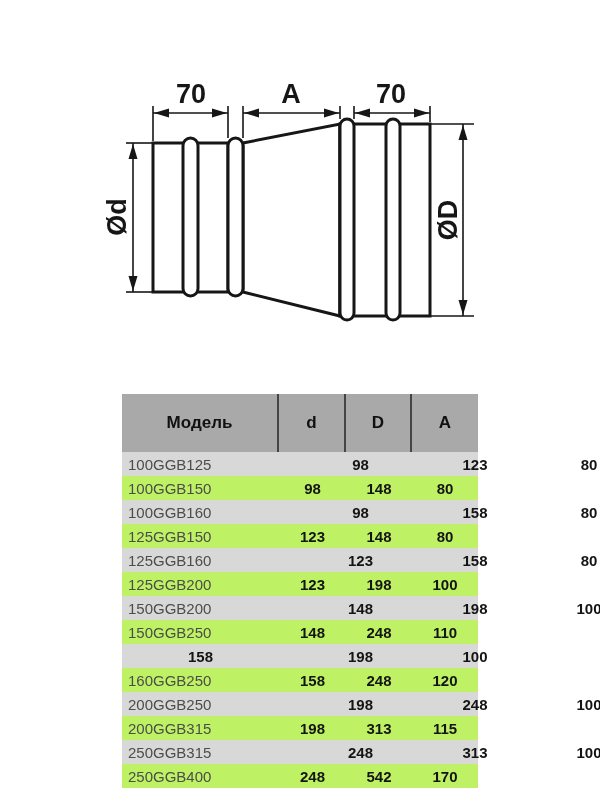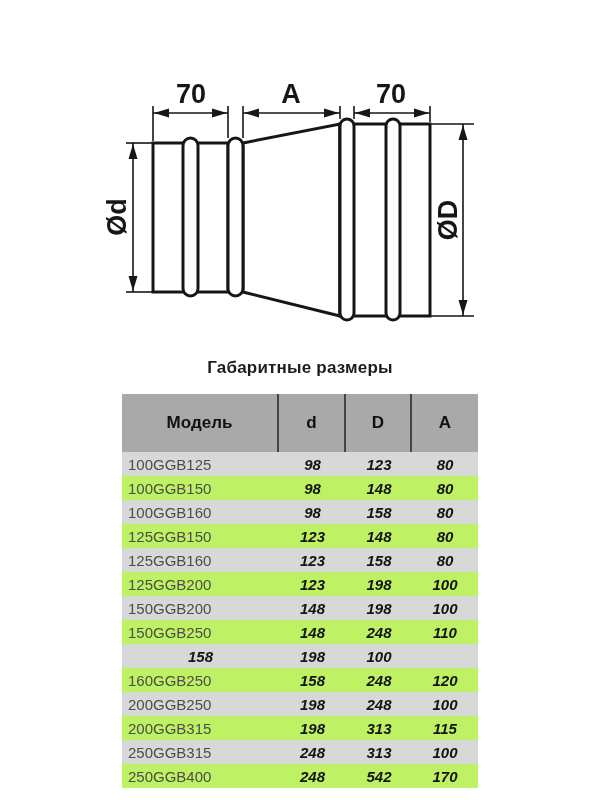--- a/index.html
+++ b/index.html
@@ -20,23 +20,23 @@
                font-size:17px;font-weight:bold;color:#1c1c1c;letter-spacing:.2px;}
 
   
   .dim-table{position:absolute;left:122px;top:394px;width:356px;font-size:15px;}
   .thead{display:grid;grid-template-columns:157px 67px 66px 66px;height:58px;
          background:var(--header-bg,#a9a9a9);}
   .th{display:flex;align-items:center;justify-content:center;font-weight:bold;
       font-size:17px;color:#111;}
   .th.sep{border-right:2px solid #454545;}
   .trow{display:grid;grid-template-columns:157px 67px 66px 66px;height:24px;background:#bef264;}
-  .trow.shaded{background:var(--row-shade,#d8d8d8);}
+  .trow.shaded{background:var(--row-shade,#d8d8d8);gap:48px;}
   .td-model{display:flex;align-items:center;padding-left:6px;color:#4c4c4c;}
-  .td-num{display:flex;align-items:center;justify-content:center;font-weight:bold;color:#141414;font-style:italic;}
+  .td-num{display:flex;align-items:center;justify-content:center;font-weight:bold;color:#141414;}
 </style>
 </head>
 <body>
 
 <div class="page">
 
   <svg class="diagram" width="600" height="345" viewBox="0 0 600 345">
 
     <g>
       <rect class="outline-nofill" x="153" y="143" width="75" height="149"></rect>
@@ -84,21 +84,20 @@
       <polygon class="arrow" points="463,315 458.5,300 467.5,300"></polygon>
     </g>
 
     <text class="dim-label" x="191" y="103" text-anchor="middle">70</text>
     <text class="dim-label" x="291" y="103" text-anchor="middle">A</text>
     <text class="dim-label" x="391" y="103" text-anchor="middle">70</text>
     <text class="dim-label" x="117" y="217" dy="0.35em" text-anchor="middle" transform="rotate(-90 117 217)">Ød</text>
     <text class="dim-label" x="448" y="220" dy="0.35em" text-anchor="middle" transform="rotate(-90 448 220)">ØD</text>
   </svg>
 
-  <div class="table-title">Габаритные размеры</div>
 
   <div class="dim-table">
     <div class="thead">
       <div class="th sep">Модель</div>
       <div class="th sep">d</div>
       <div class="th sep">D</div>
       <div class="th">A</div>
     </div>
     <div>
         <div class="trow shaded">

